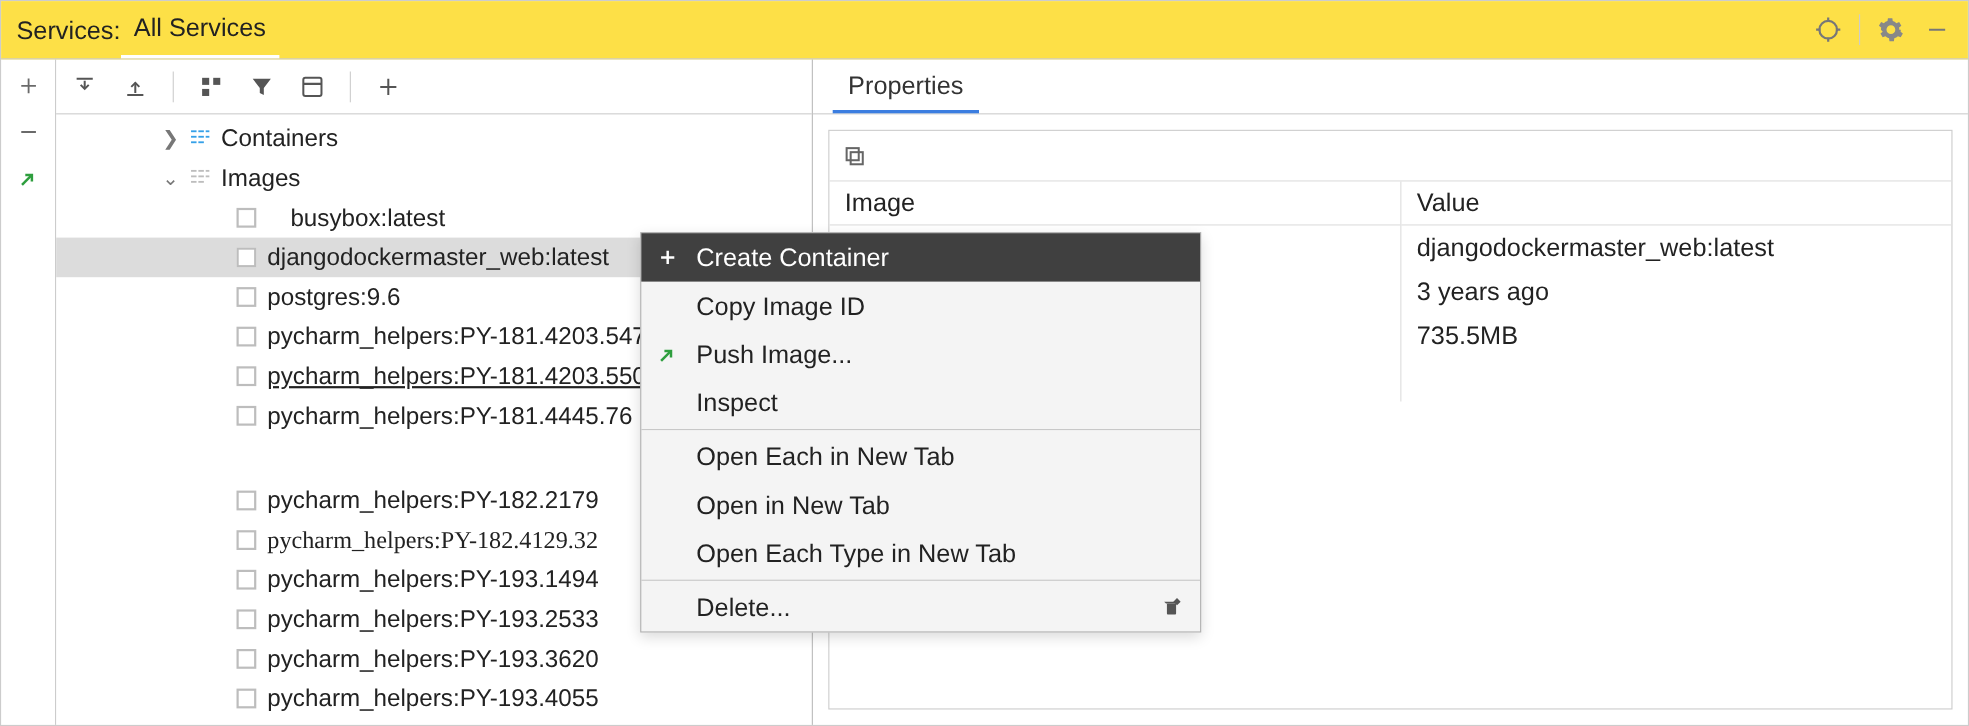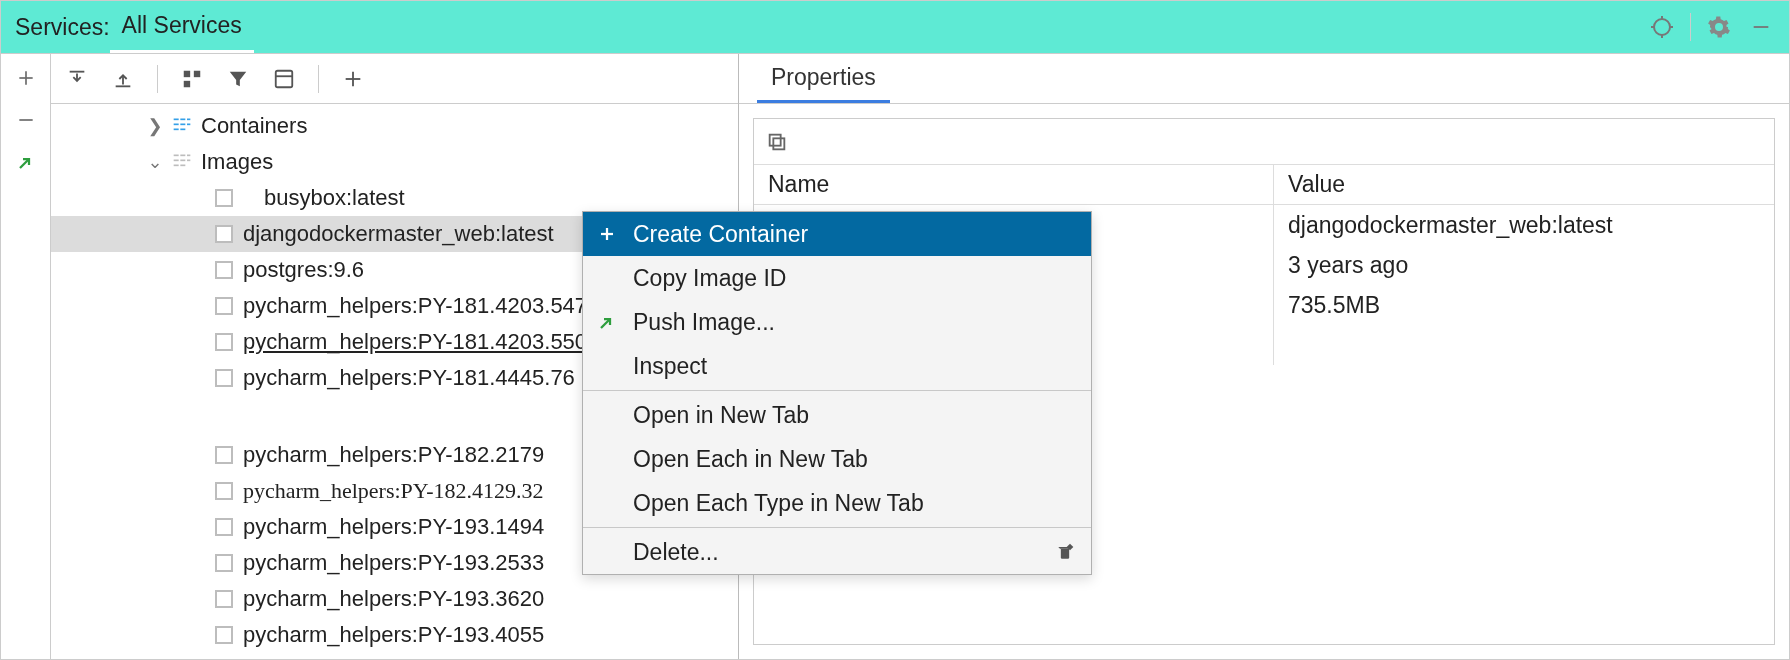--- a/index.html
+++ b/index.html
@@ -1,20 +1,20 @@
 <!DOCTYPE html>
 <html><head>
 <meta charset="utf-8">
 <style>
   * { box-sizing: border-box; margin: 0; padding: 0; }
   html, body { width: 1790px; height: 660px; font-family: -apple-system, "Helvetica Neue", Arial, sans-serif; font-size: 23px; color: #222; background: #fff; overflow: hidden; }
   .root { display: flex; flex-direction: column; width: 100%; height: 100%; border: 1px solid #ccc; }
 
   
-  .header { display: flex; align-items: center; height: 53px; border-bottom: 1px solid #ccc; background: #5eead4; padding-left: 14px; }
+  .header { display: flex; align-items: center; height: 53px; border-bottom: 1px solid #ccc; background: #fde047; padding-left: 14px; }
   .header-dd { display: flex; align-items: center; height: 100%; padding: 0 12px; border-bottom: 3px solid #fff; cursor: pointer; }
   .header-right { margin-left: auto; display: flex; align-items: center; gap: 14px; padding-right: 14px; }
   .header-ico { width: 28px; height: 28px; color: #777; display:flex; align-items:center; justify-content:center; }
   .vsep { width:1px; height:28px; background:#ccc; }
 
   
   .body { flex: 1; display: flex; min-height: 0; }
   .gutter { width: 50px; border-right: 1px solid #ccc; display: flex; flex-direction: column; align-items: center; padding-top: 10px; gap: 14px; }
   .gutter .gico { width: 28px; height: 28px; display:flex; align-items:center; justify-content:center; color:#666; }
 
@@ -45,21 +45,21 @@
   .propcol { display:flex; flex-direction:column; }
   .propcol.namecol { width: 520px; border-right: 1px solid #ddd; }
   .propcol.valcol { flex: 1; }
   .propcell { height: 40px; display:flex; align-items:center; padding: 0 14px; overflow:hidden; text-overflow: ellipsis; white-space:nowrap; }
   .propcell.hd { border-bottom: 1px solid #ddd; font-weight: 400; color:#222; }
 
   
   .cmenu { position: absolute; left: 582px; top: 211px; width: 510px; background: #f4f4f4; border: 1px solid #b0b0b0; box-shadow: 0 4px 12px rgba(0,0,0,.15); font-size: 23px; }
   .cmitem { height: 44px; display:flex; align-items:center; padding-left: 50px; position:relative; }
   .cmitem .lefticon { position:absolute; left: 10px; width:28px; height:28px; display:flex; align-items:center; justify-content:center; color:#666; }
-  .cmitem.hl { background: #0369a1; color: #fff; }
+  .cmitem.hl { background: #404040; color: #fff; }
   .cmitem.hl .lefticon { color: #fff; }
   .cmdiv { height:1px; background:#c8c8c8; margin: 2px 0; }
   .cmitem .righticon { position:absolute; right: 16px; color:#666; }
 
   svg { display:block; }
 </style>
 </head>
 <body>
 
 <div class="root">
@@ -277,21 +277,21 @@
         <div class="propbar">
           <span>
             <svg width="22" height="22" viewBox="0 0 24 24" fill="none" stroke="#666" stroke-width="2">
                 <rect x="8" y="8" width="12" height="12"></rect>
                 <rect x="4" y="4" width="12" height="12"></rect>
               </svg>
           </span>
         </div>
         <div class="proptable">
           <div class="propcol namecol">
-            <div class="propcell hd">Name</div>
+            <div class="propcell hd">Image</div>
             <div id="propnames">
                 <div class="propcell">Image ID</div>
                 <div class="propcell"></div>
                 <div class="propcell"></div>
                 <div class="propcell"></div>
               </div>
           </div>
           <div class="propcol valcol">
             <div class="propcell hd">Value</div>
             <div id="propvals">
@@ -326,24 +326,24 @@
           <path d="M16 16 V8 H8"></path>
         </svg>
       </span>
       <span>Push Image...</span>
     </div>
     <div class="cmitem">
       <span>Inspect</span>
     </div>
     <div class="cmdiv"></div>
     <div class="cmitem">
+      <span>Open Each in New Tab</span>
+    </div>
+    <div class="cmitem">
       <span>Open in New Tab</span>
-    </div>
-    <div class="cmitem">
-      <span>Open Each in New Tab</span>
     </div>
     <div class="cmitem">
       <span>Open Each Type in New Tab</span>
     </div>
     <div class="cmdiv"></div>
     <div class="cmitem">
       <span>Delete...</span>
       <span class="righticon">
         <svg width="20" height="20" viewBox="0 0 24 24" fill="#555">
           <path d="M4 6h16l-2 2H6z"></path>

